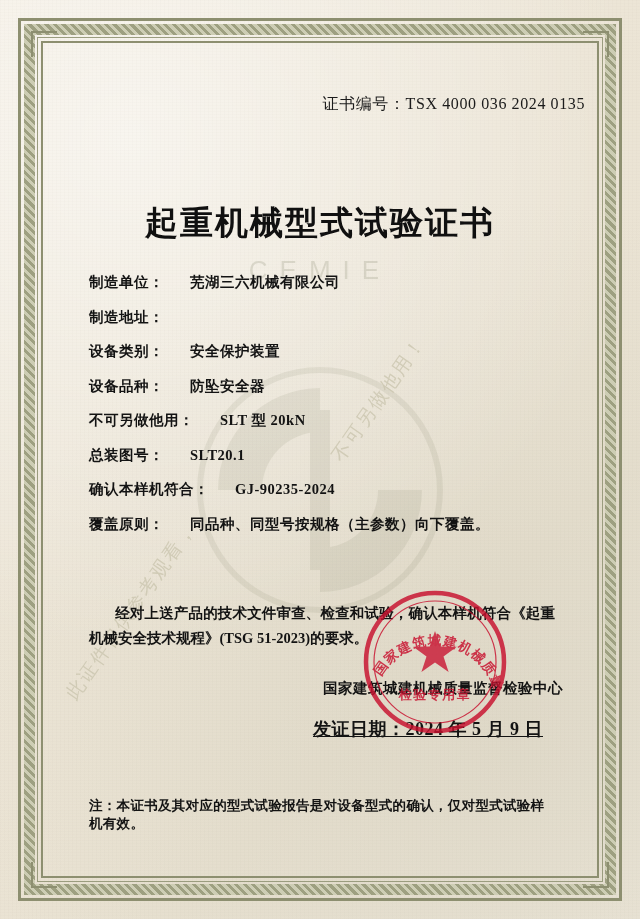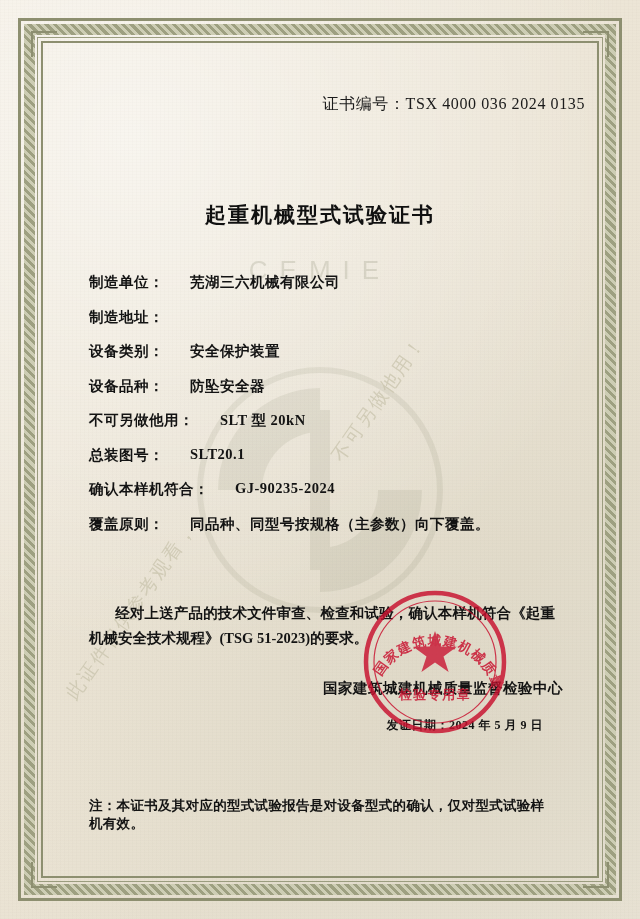--- a/index.html
+++ b/index.html
@@ -152,34 +152,34 @@
     color: #1b1b1b;
     letter-spacing: 0.6px;
     white-space: nowrap;
   }
   .title {
     position: absolute;
     top: 160px;
     left: 0;
     right: 0;
     text-align: center;
-    font-size: 21px;
+    font-size: 33px;
     font-weight: bold;
     letter-spacing: 2px;
     color: #101010;
   }
   .fields {
     position: absolute;
     left: 48px;
     right: 30px;
     top: 232px;
   }
   .field-row {
     display: flex;
-    align-items: flex-start;
+    align-items: center;
     margin-bottom: 15.5px;
     font-size: 14.5px;
     color: #131313;
     font-weight: bold;
   }
   .field-label {
     white-space: nowrap;
     letter-spacing: 0.5px;
   }
   .field-value {
@@ -206,24 +206,25 @@
     top: 638px;
     font-size: 14.5px;
     font-weight: bold;
     color: #131313;
     letter-spacing: 0.5px;
   }
   .issue-date {
     position: absolute;
     right: 56px;
     top: 676px;
-    font-size: 12px;
+    font-size: 18px;
     font-weight: bold;
     color: #131313;
     letter-spacing: 0.5px;
+    text-decoration: underline;
   }
 
   
   .seal {
     position: absolute;
     left: 360px;
     top: 587px;
     width: 150px;
     height: 150px;
     pointer-events: none;

